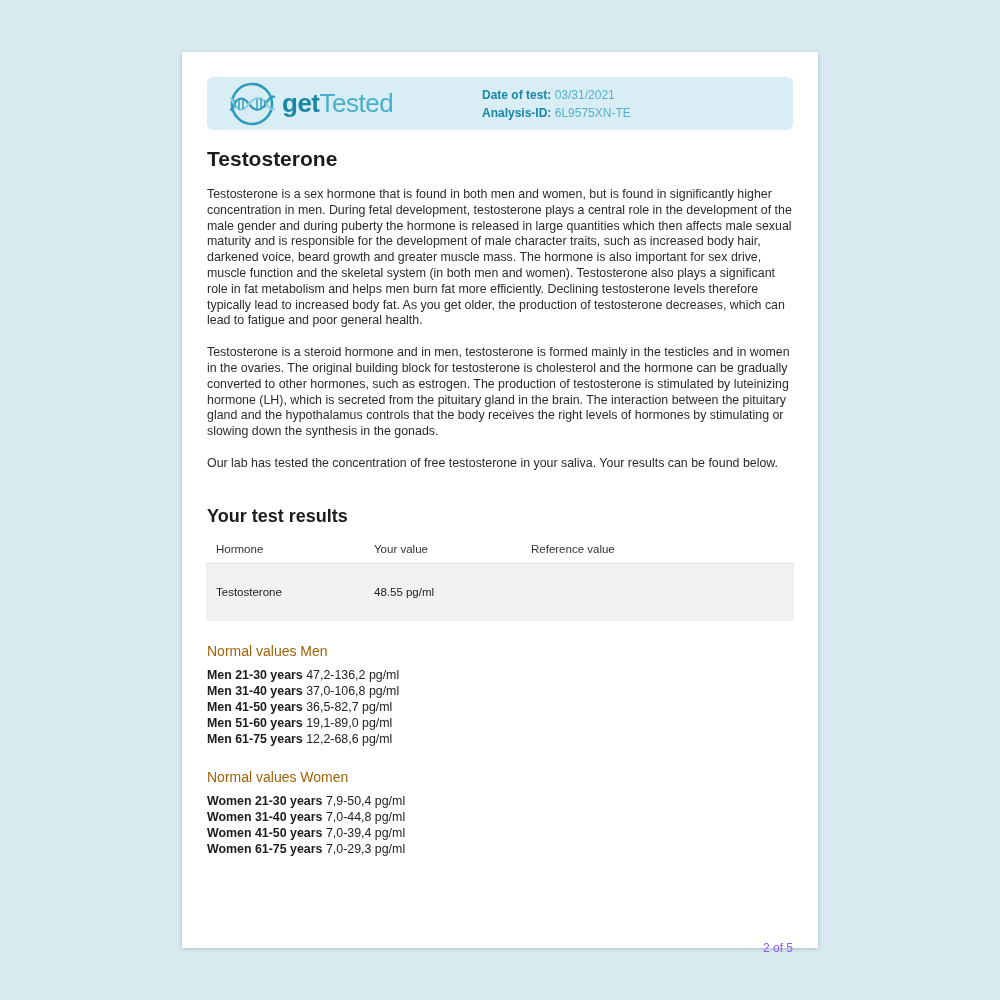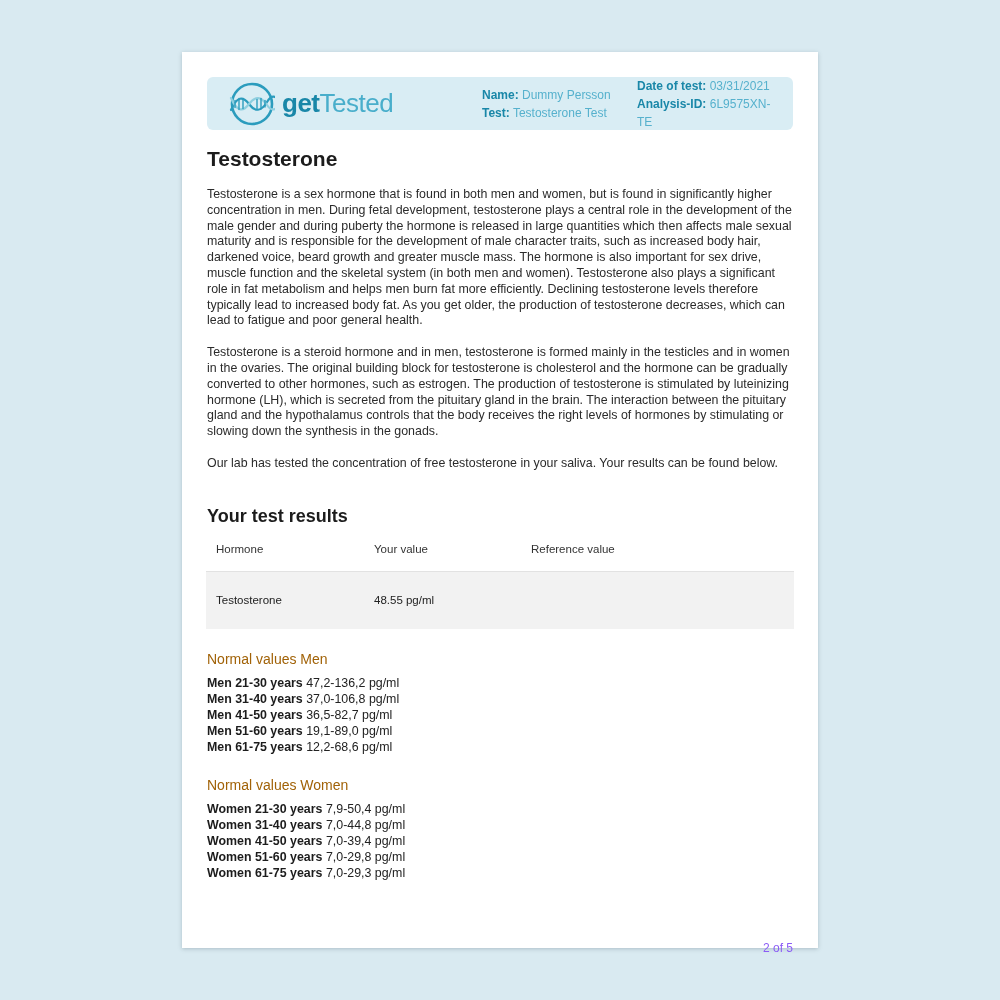--- a/index.html
+++ b/index.html
@@ -57,21 +57,21 @@
   
   .results-heading {
     margin-top:34px;
     font-size:18px;
     font-weight:bold;
     color:#1c1c1c;
   }
   .tbl { margin-top:10px; width:588px; margin-left:-1px; }
   .tbl-head {
     display:flex;
-    padding:6px 10px 16px 10px;
+    padding:6px 10px 8px 10px;
     font-size:11.5px;
     color:#333;
     border-bottom:1px solid #e2e2e2;
   }
   .tbl-row {
     display:flex;
     align-items:center;
     background:#f2f2f2;
     min-height:57px;
     padding:8px 10px;
@@ -124,24 +124,20 @@
             <line x1="10" y1="17.5" x2="10" y2="28.5"></line>
             <line x1="14" y1="18.5" x2="14" y2="27.5"></line>
             <line x1="28" y1="18.5" x2="28" y2="27.5"></line>
             <line x1="32" y1="17.5" x2="32" y2="28"></line>
             <line x1="36" y1="19.5" x2="36" y2="26"></line>
           </g>
         </svg>
         <div class="logo-text"><span class="logo-get">get</span><span class="logo-tested">Tested</span></div>
       </div>
 
-      <div class="hdr-col hdr-col-1">
-        <div><span class="hdr-label">Name:</span> <span class="hdr-value">Dummy Persson</span></div>
-        <div><span class="hdr-label">Test:</span> <span class="hdr-value">Testosterone Test</span></div>
-      </div>
 
       <div class="hdr-col hdr-col-2">
         <div><span class="hdr-label">Date of test:</span> <span class="hdr-value">03/31/2021</span></div>
         <div><span class="hdr-label">Analysis-ID:</span> <span class="hdr-value">6L9575XN-TE</span></div>
       </div>
     </div>
 
     <h1 class="doc-title">Testosterone</h1>
     <p class="para">Testosterone is a sex hormone that is found in both men and women, but is found in significantly higher concentration in men. During fetal development, testosterone plays a central role in the development of the male gender and during puberty the hormone is released in large quantities which then affects male sexual maturity and is responsible for the development of male character traits, such as increased body hair, darkened voice, beard growth and greater muscle mass. The hormone is also important for sex drive, muscle function and the skeletal system (in both men and women). Testosterone also plays a significant role in fat metabolism and helps men burn fat more efficiently. Declining testosterone levels therefore typically lead to increased body fat. As you get older, the production of testosterone decreases, which can lead to fatigue and poor general health.</p>
     <p class="para">Testosterone is a steroid hormone and in men, testosterone is formed mainly in the testicles and in women in the ovaries. The original building block for testosterone is cholesterol and the hormone can be gradually converted to other hormones, such as estrogen. The production of testosterone is stimulated by luteinizing hormone (LH), which is secreted from the pituitary gland in the brain. The interaction between the pituitary gland and the hypothalamus controls that the body receives the right levels of hormones by stimulating or slowing down the synthesis in the gonads.</p>
@@ -170,19 +166,18 @@
       <div class="nv-item"><b>Men 41-50 years</b><span> 36,5-82,7 pg/ml</span></div>
       <div class="nv-item"><b>Men 51-60 years</b><span> 19,1-89,0 pg/ml</span></div>
       <div class="nv-item"><b>Men 61-75 years</b><span> 12,2-68,6 pg/ml</span></div>
     </div>
 
     <h3 class="nv-heading">Normal values Women</h3>
     <div class="nv-list">
       <div class="nv-item"><b>Women 21-30 years</b><span> 7,9-50,4 pg/ml</span></div>
       <div class="nv-item"><b>Women 31-40 years</b><span> 7,0-44,8 pg/ml</span></div>
       <div class="nv-item"><b>Women 41-50 years</b><span> 7,0-39,4 pg/ml</span></div>
-      <div class="nv-item"><b>Women 51-60 years</b><span> 7,0-29,8 pg/ml</span></div>
       <div class="nv-item"><b>Women 61-75 years</b><span> 7,0-29,3 pg/ml</span></div>
     </div>
 
     <div class="page-number">2 of 5</div>
   </div>
 </div>
 
 </body></html>

